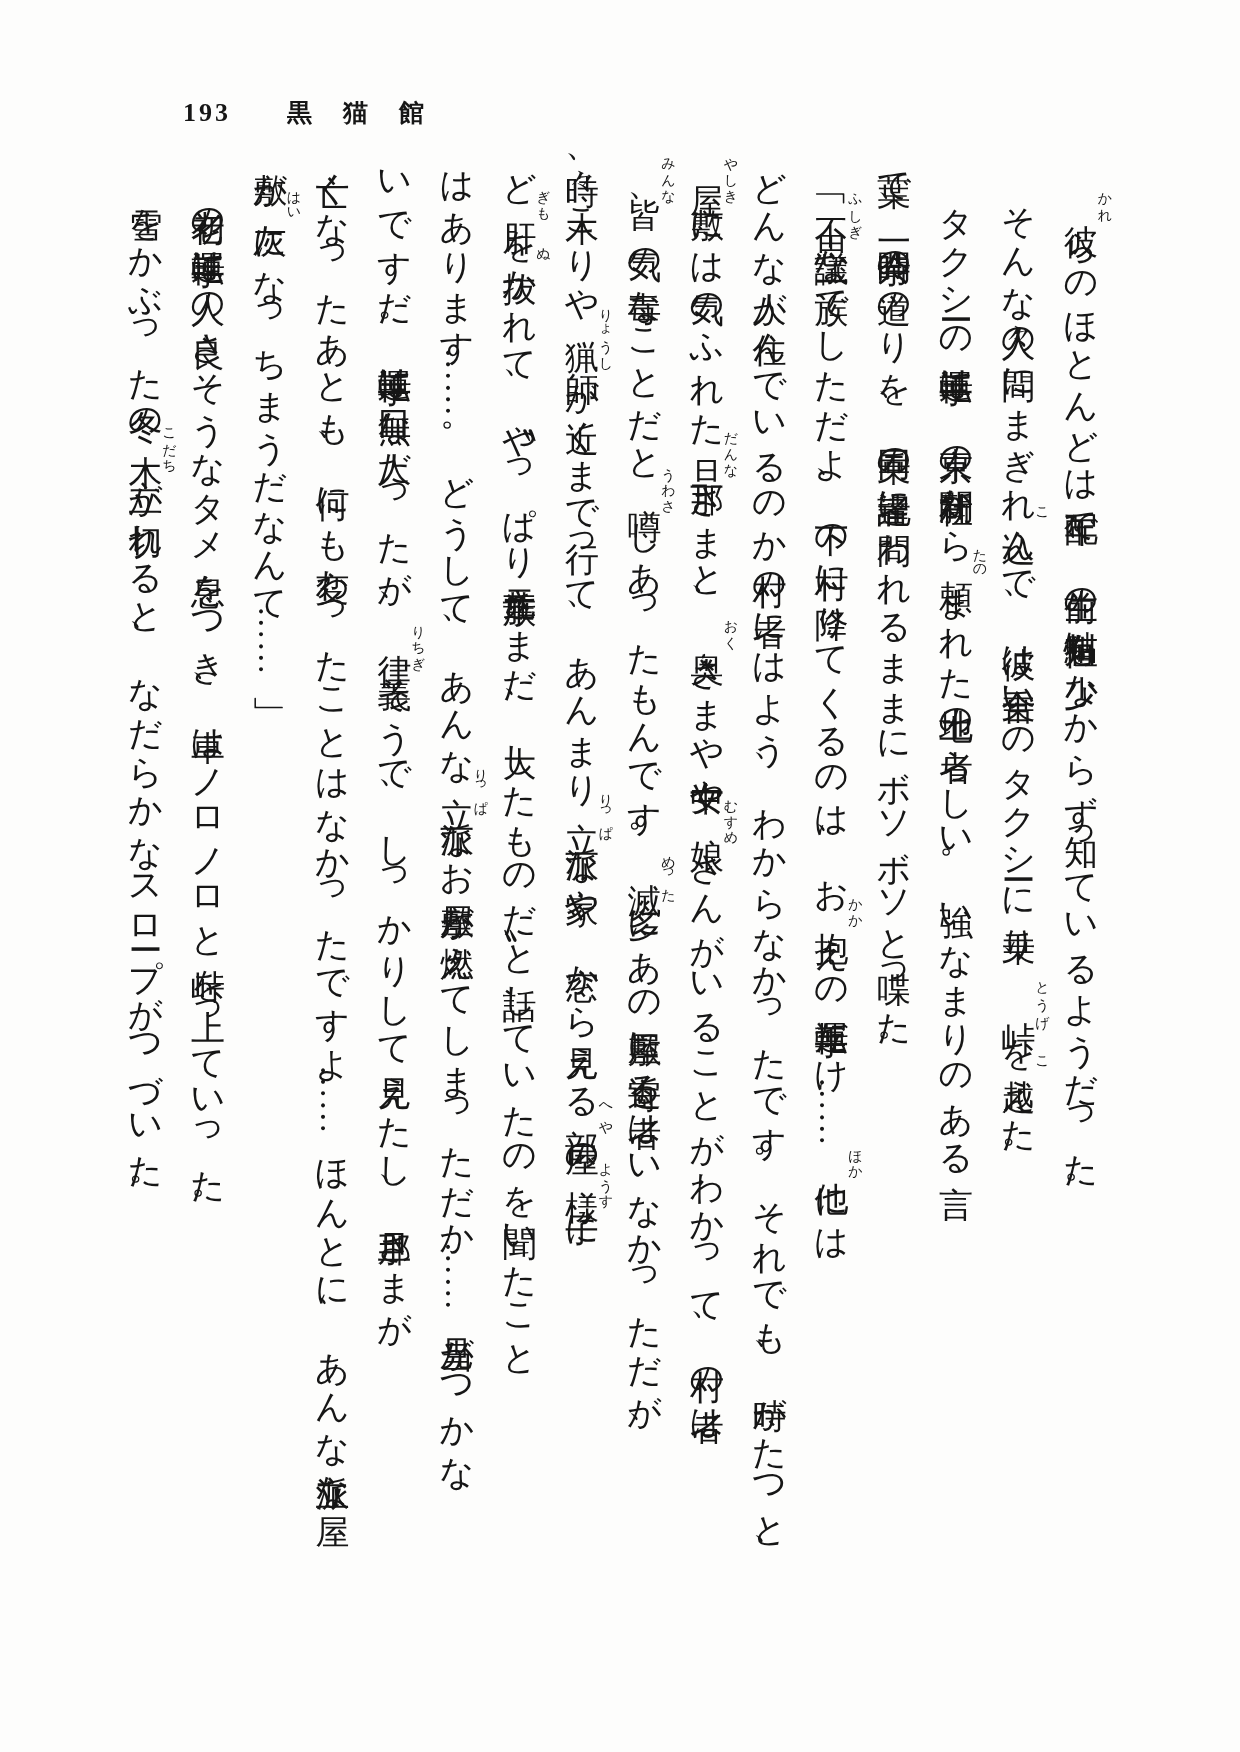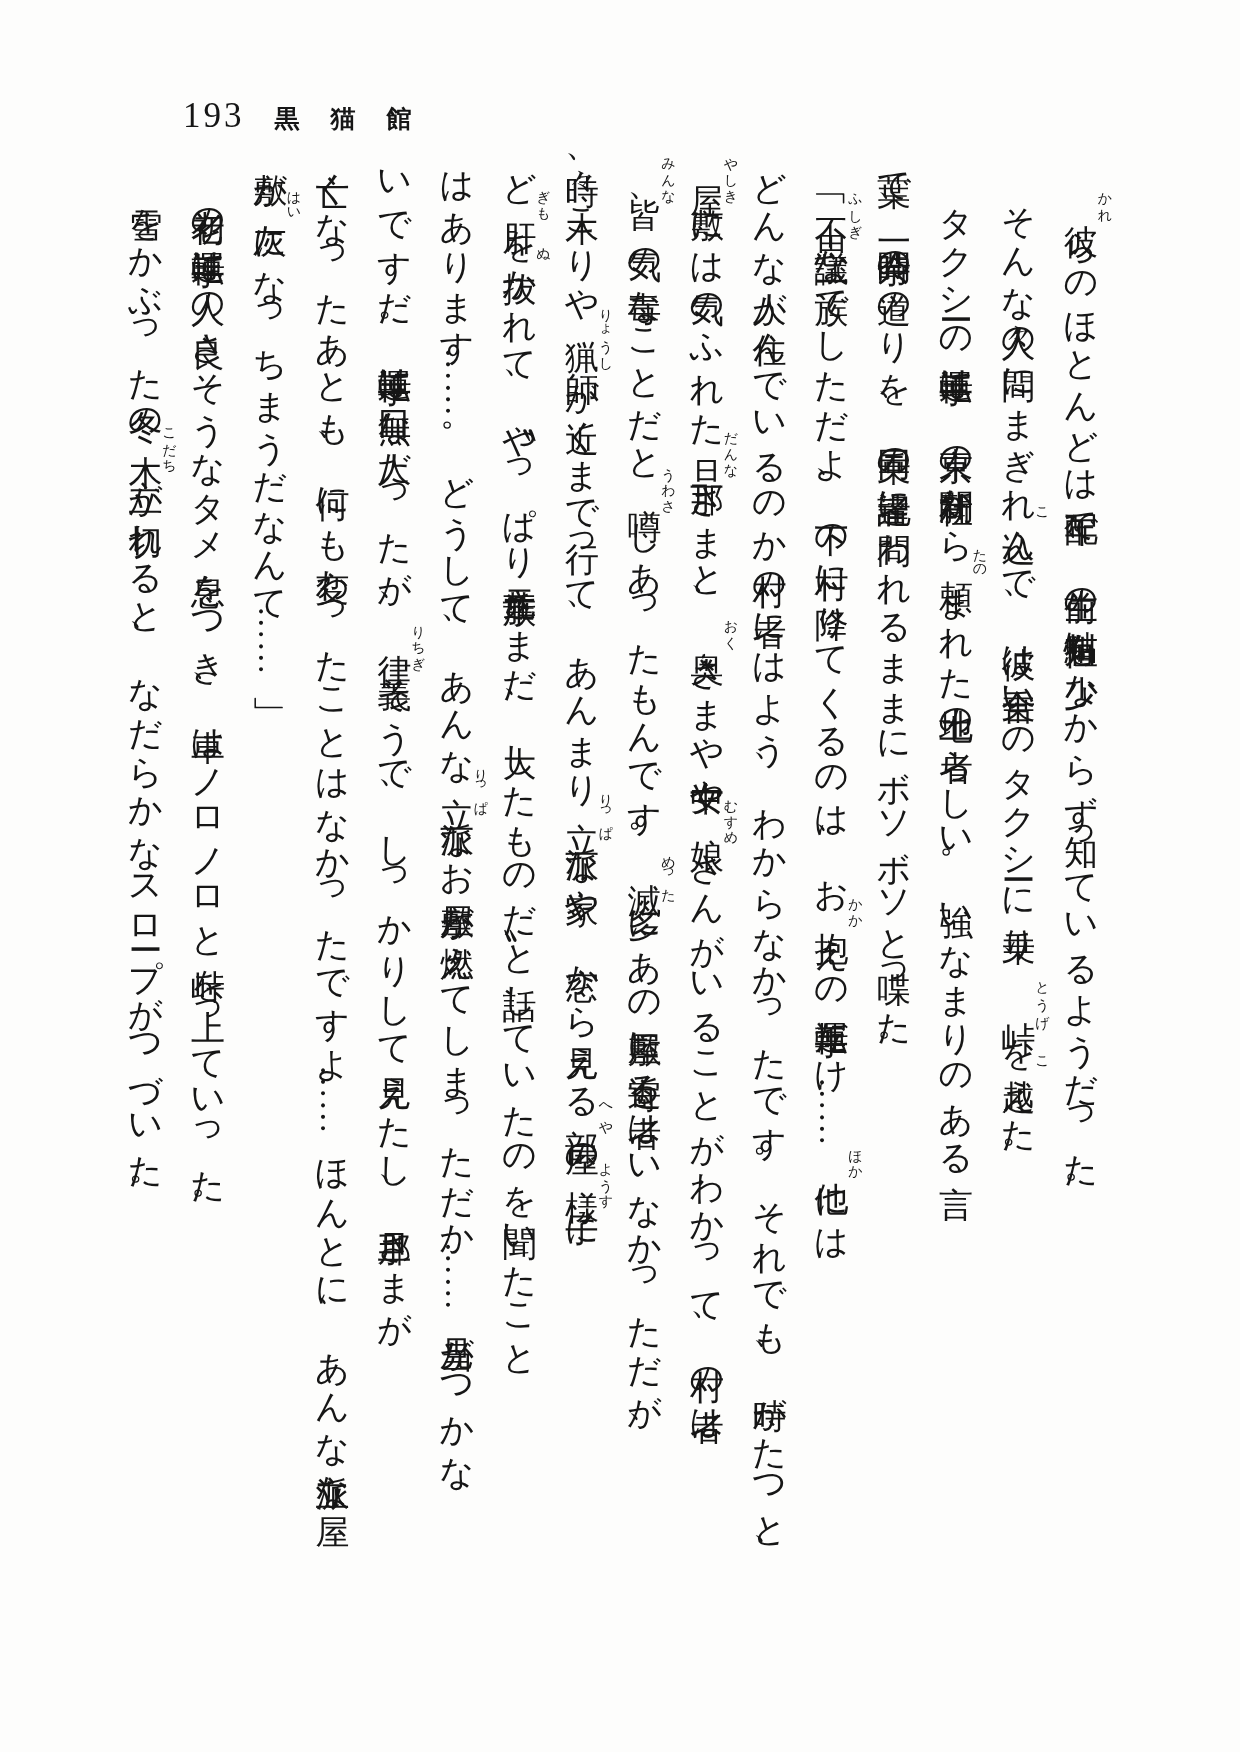--- a/index.html
+++ b/index.html
@@ -15,27 +15,27 @@
   
   .running-header {
     position: absolute;
     top: 96px;
     left: 183px;
     display: flex;
     align-items: baseline;
     white-space: nowrap;
   }
   .page-number {
-    font-size: 35px;
+    font-size: 26px;
     letter-spacing: 3px;
-    font-weight: normal;
+    font-weight: bold;
   }
   .book-title {
     font-size: 25px;
-    margin-left: 30px;
+    margin-left: 56px;
     letter-spacing: 31px;
     font-weight: bold;
   }
   
   .text-block {
     position: absolute;
     top: 148px;
     right: 128px;
     height: 1452px;
     writing-mode: vertical-rl;

